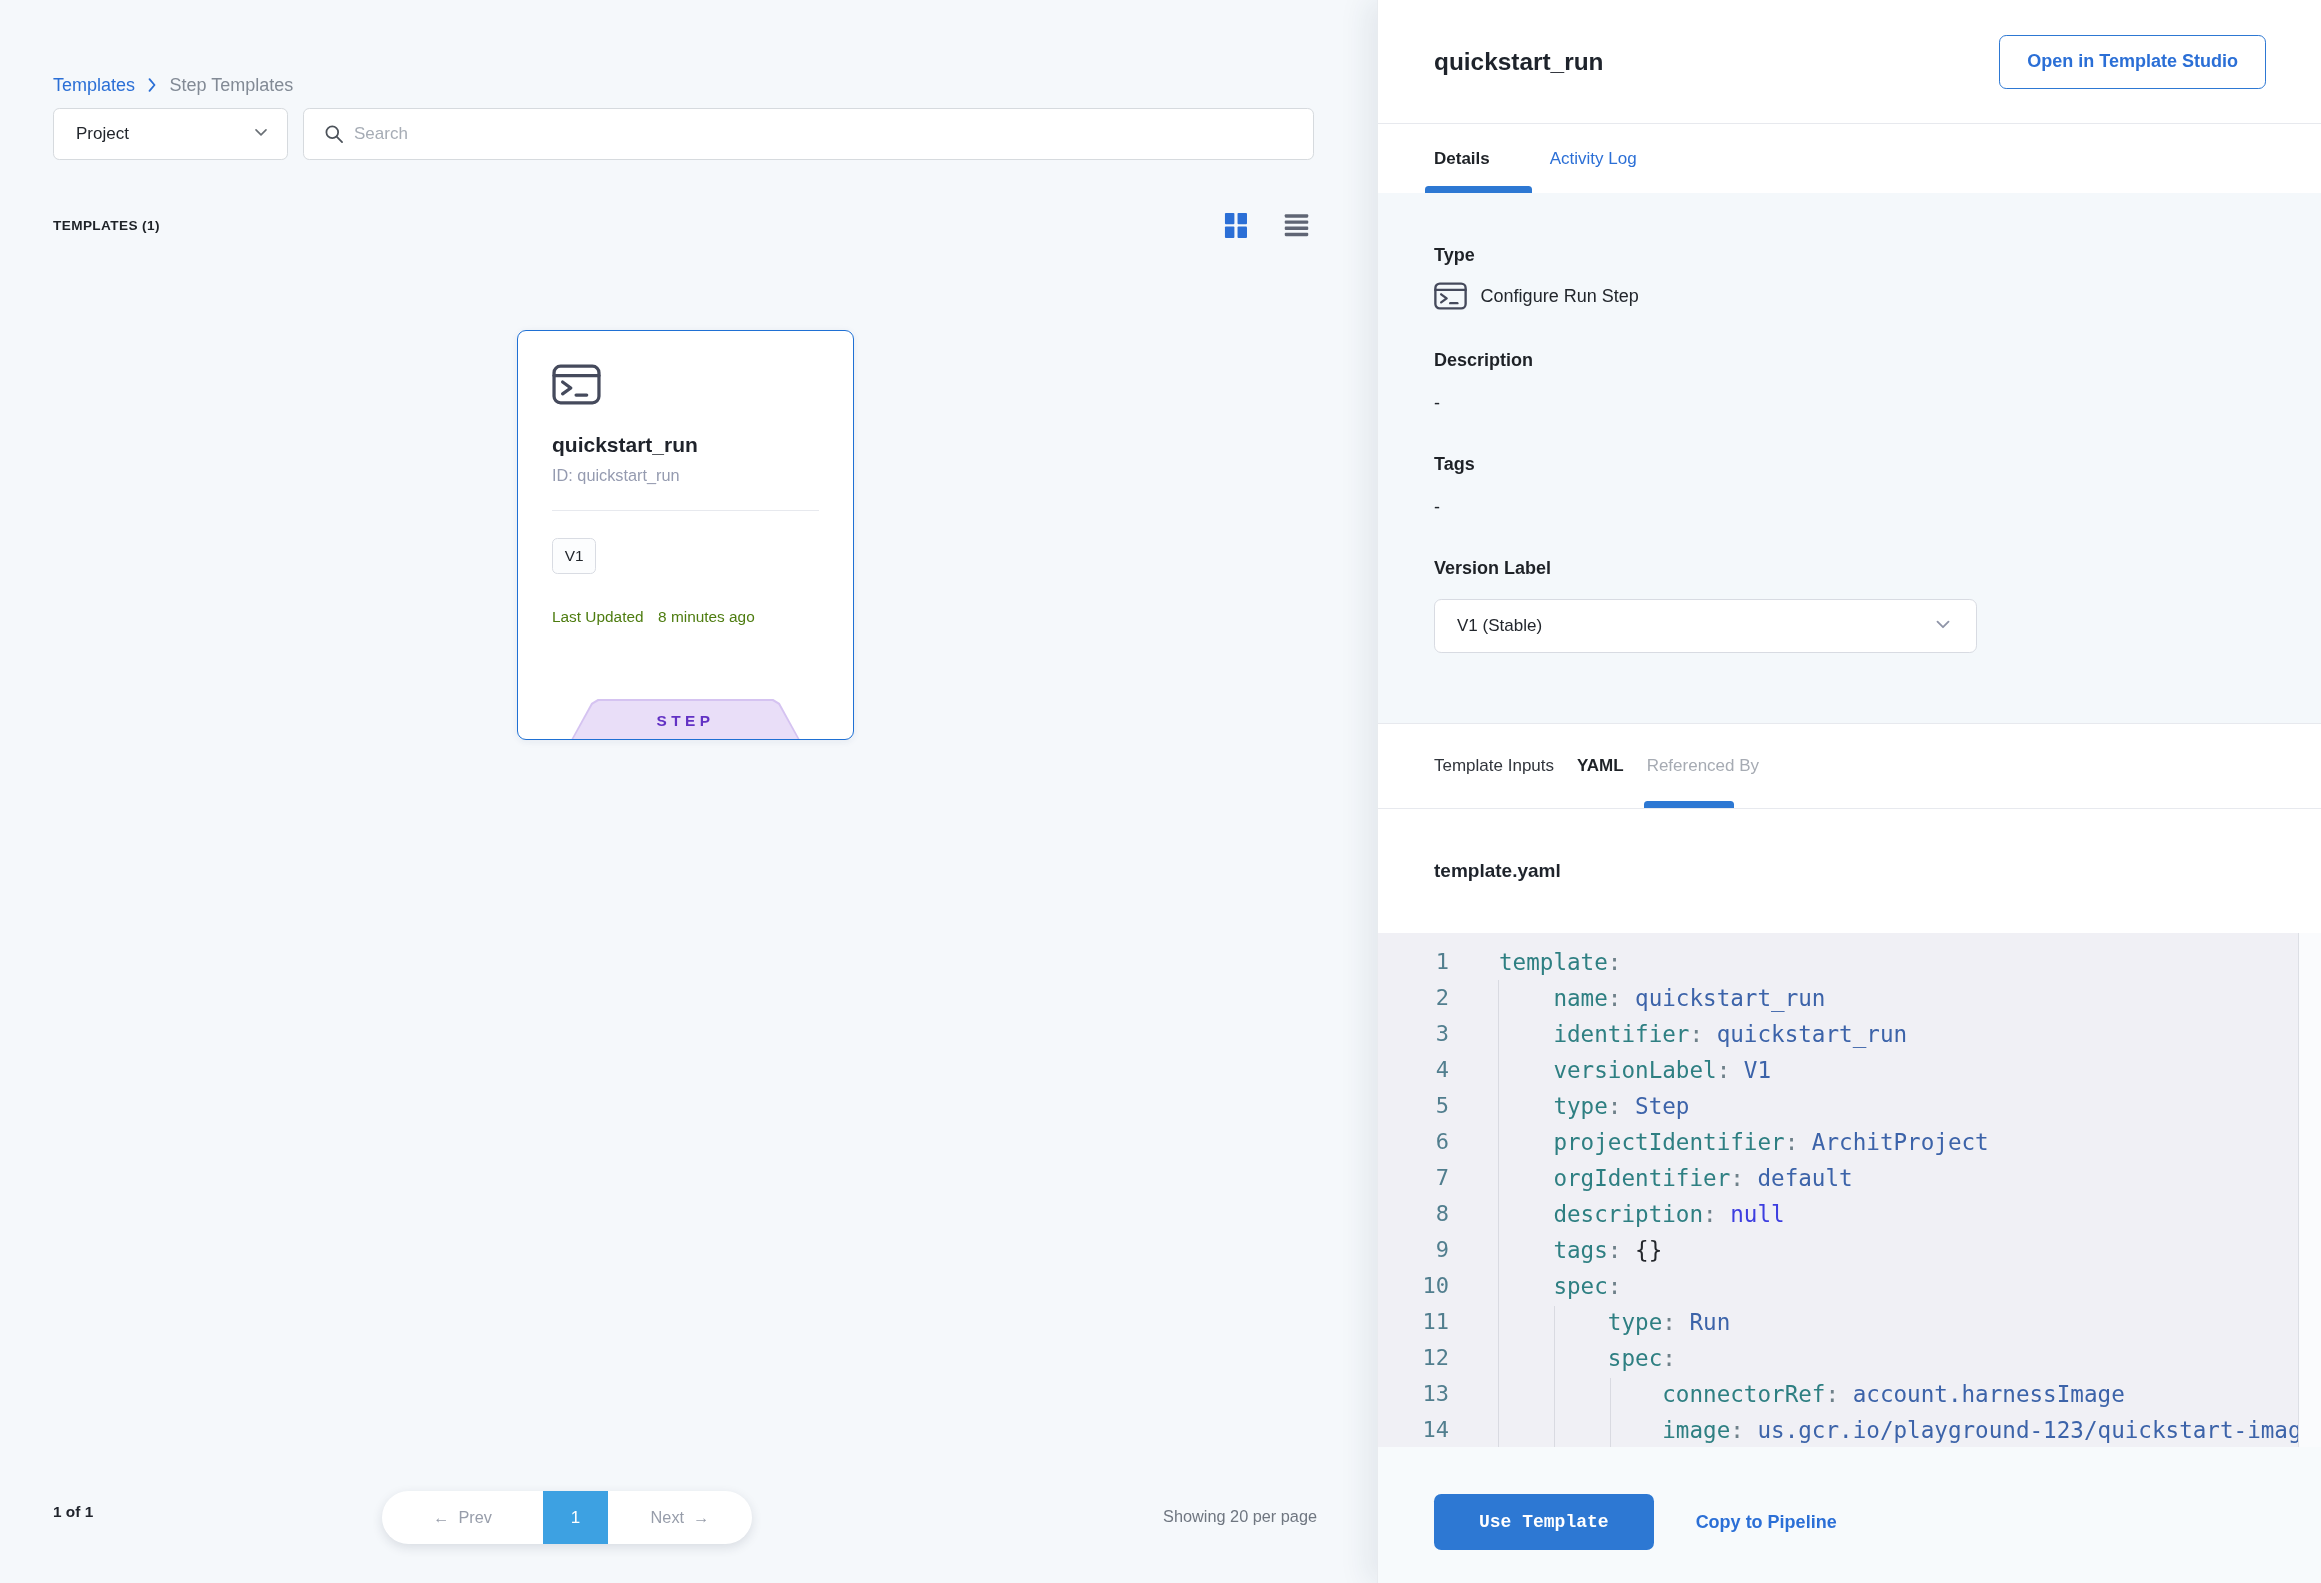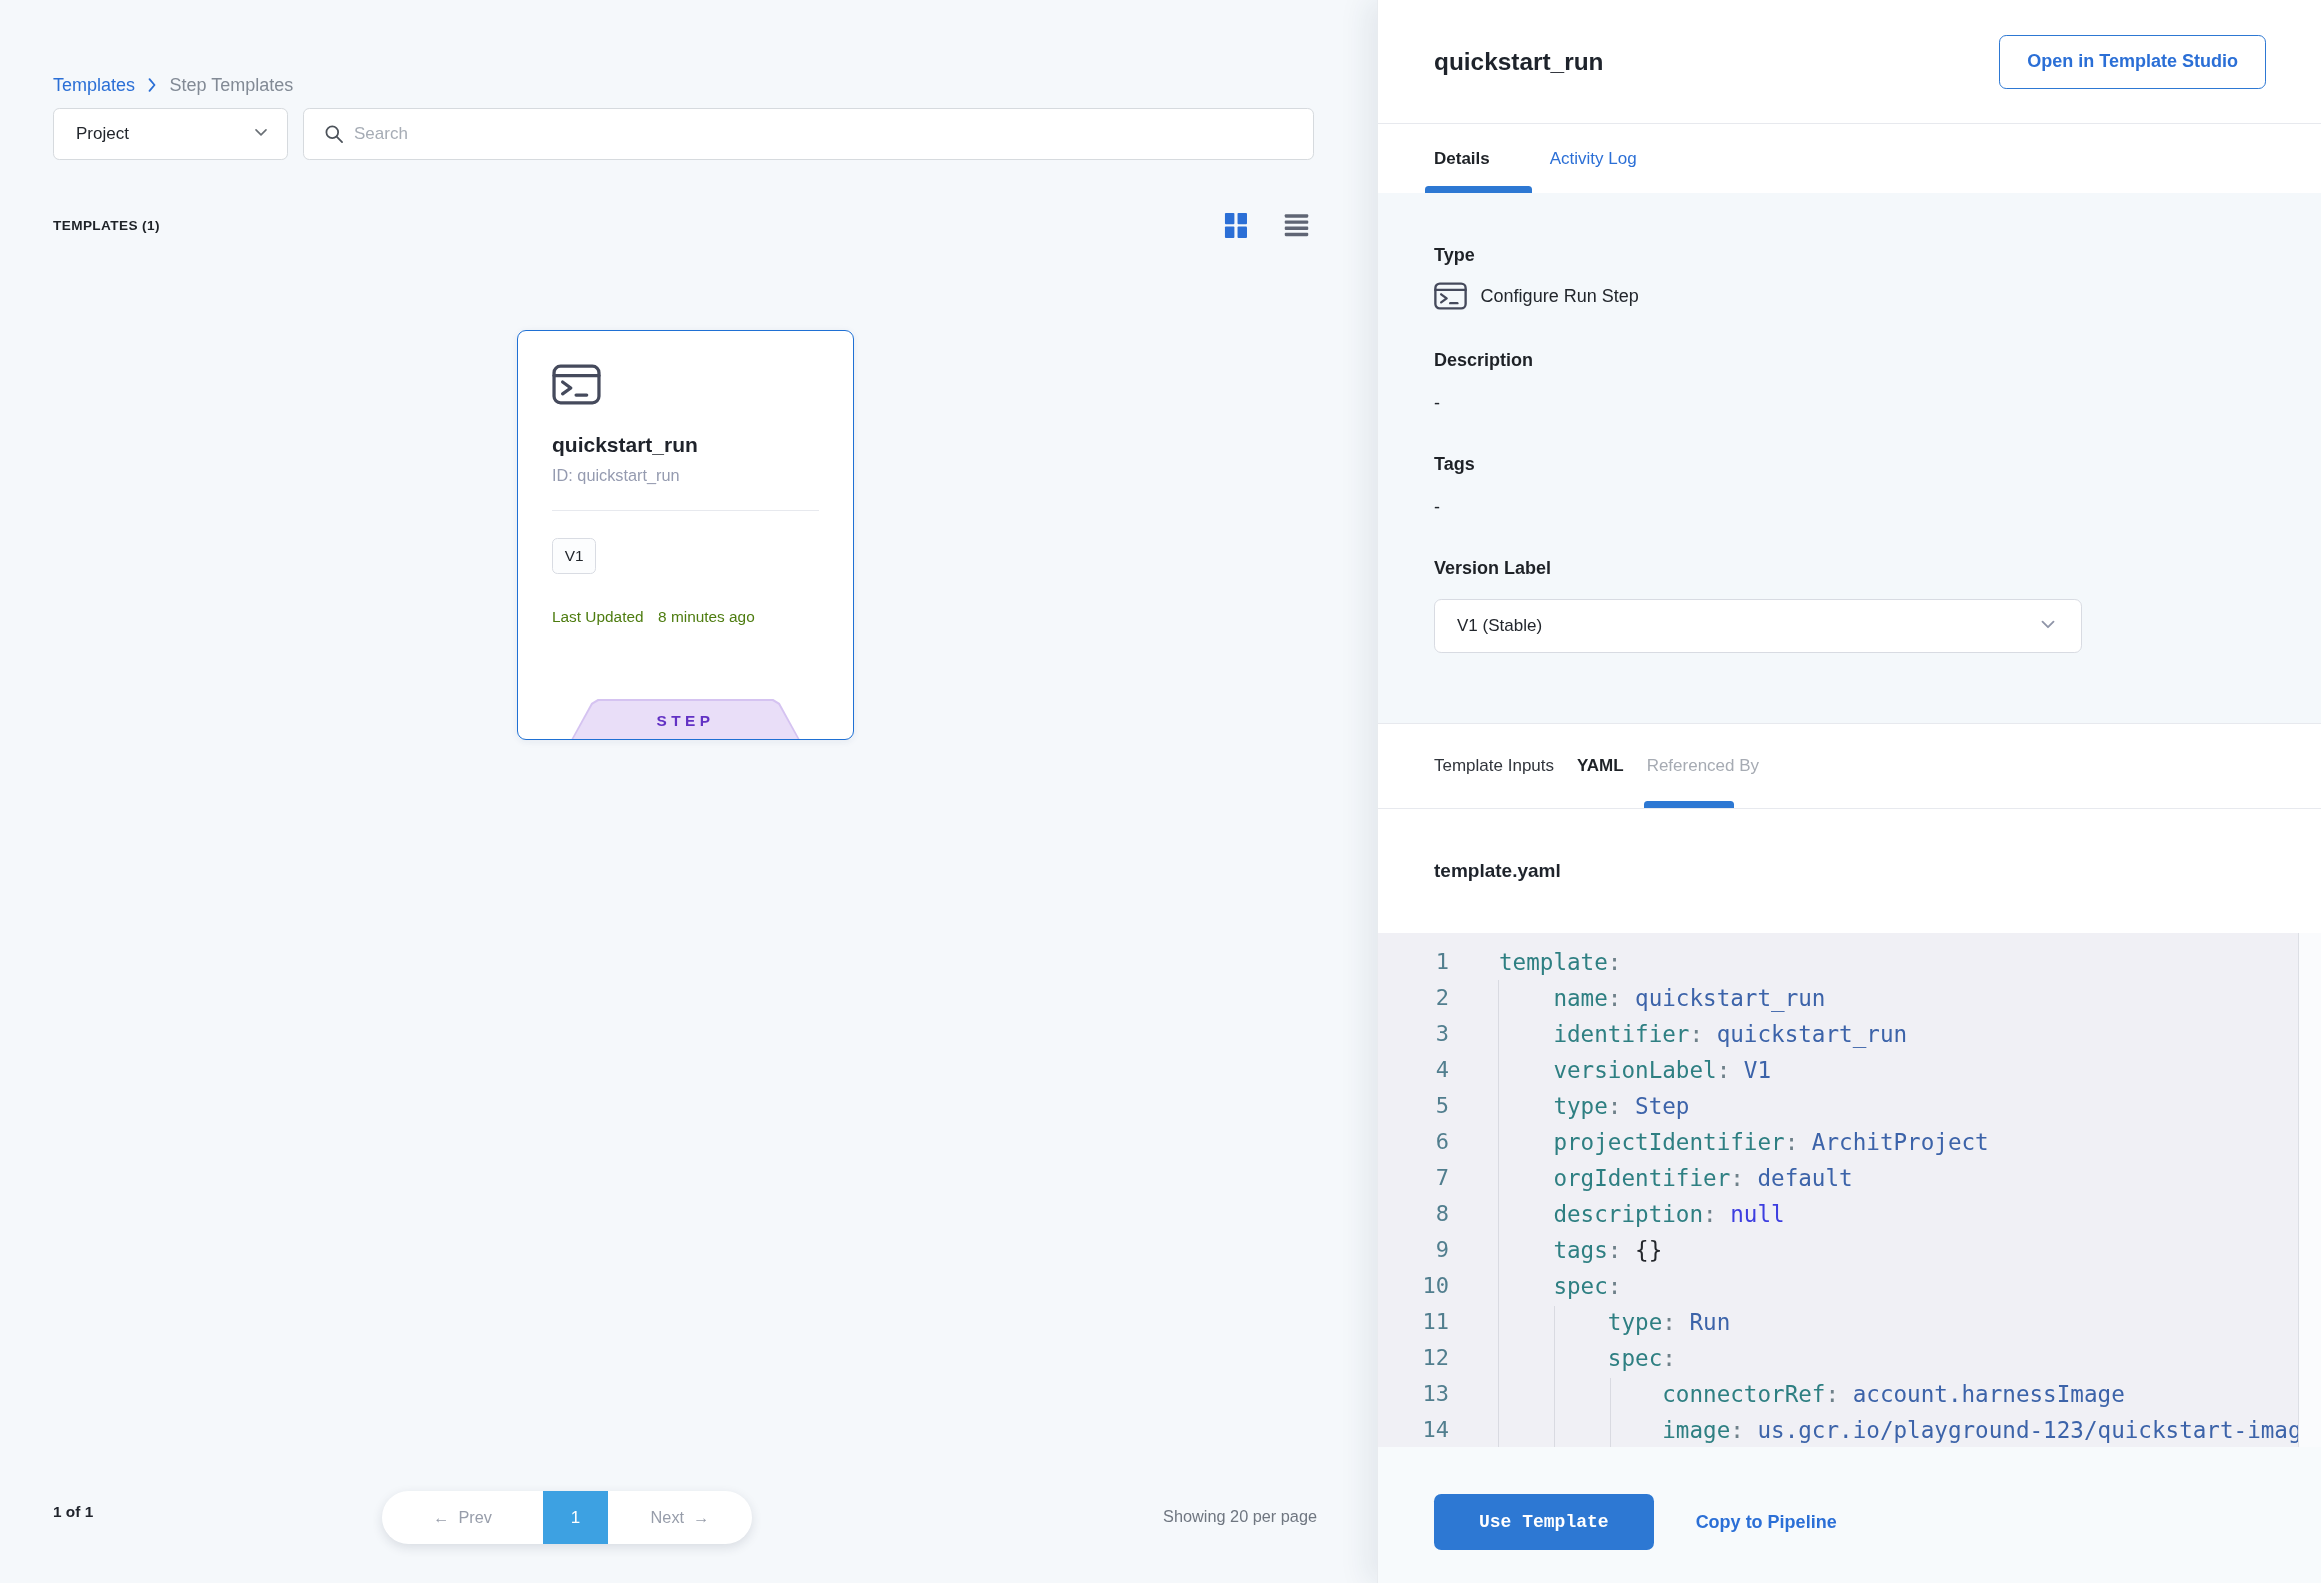--- a/index.html
+++ b/index.html
@@ -70,21 +70,21 @@
   .tab.inactive-muted { color:#a6abb3; }
   .tab.inactive-dark { color:#31353c; }
   .tab-underline { position:absolute; bottom:0; height:7.2px; border-radius:3.6px 3.6px 0 0; background:#2d78d3; }
   .underline-details { left:47px; width:107px; }
   .underline-yaml { left:266px; width:90px; }
 
   .details-section { height:531px; background:#f4f8fb; border-bottom:0.9px solid #e7e9ee; padding:52px 56px 0; }
   .field-label { font-size:18px; font-weight:700; color:#1e2227; }
   .type-row { margin-top:16.3px; margin-bottom:40px; display:flex; align-items:center; gap:13.6px; font-size:18px; color:#22262c; }
   .field-value { margin-top:22px; margin-bottom:40px; font-size:18px; color:#22262c; }
-  .version-select { margin-top:20px; width:648px; height:54px; background:#fff; border:0.9px solid #d8dbe2; border-radius:7.2px;
+  .version-select { margin-top:20px; width:543px; height:54px; background:#fff; border:0.9px solid #d8dbe2; border-radius:7.2px;
     display:flex; align-items:center; justify-content:space-between; padding:0 22px; font-size:17px; color:#22262c; cursor:pointer; }
 
   .subtabs-row { height:85px; background:#fff; border-bottom:0.9px solid #e7e9ee; gap:23px;text-align:center; }
   .yaml-header { height:124px; display:flex; align-items:center; padding-left:56px; background:#fff; }
   .yaml-filename { font-size:19px; font-weight:700; color:#1e232b; }
 
   .code-area { position:relative; flex:1; background:#f0f0f5; overflow:hidden; padding-top:11px; }
   .code-row { display:flex; height:36px; line-height:36px; font-family:"DejaVu Sans Mono", monospace; font-size:22.6px; }
   .ln { width:71px; text-align:right; color:#517e8e; font-size:22px; flex:none; }
   .code-text { white-space:pre; margin-left:50px; }

